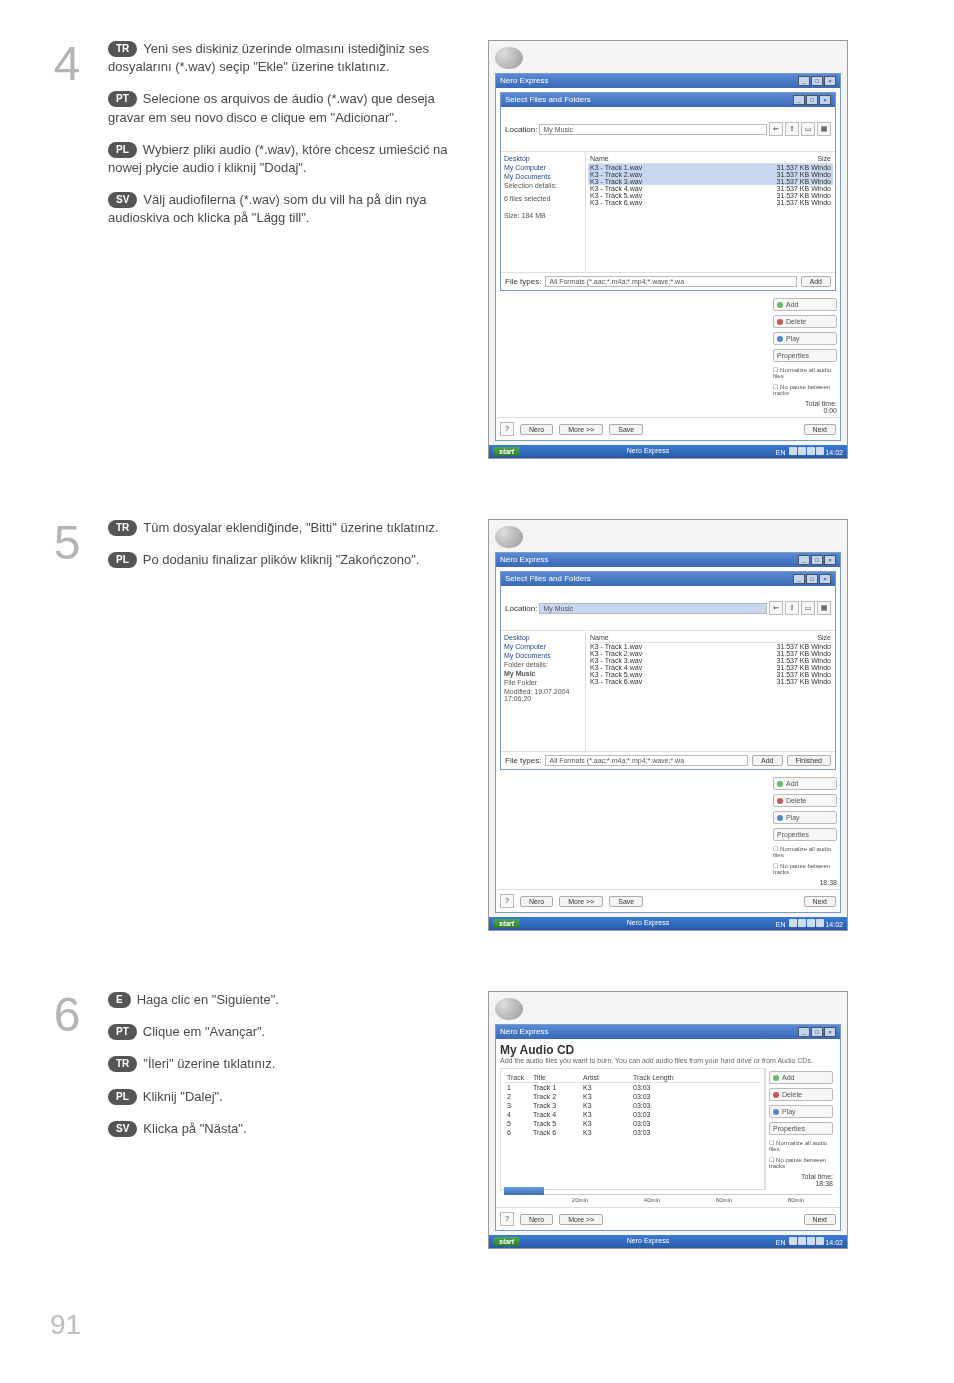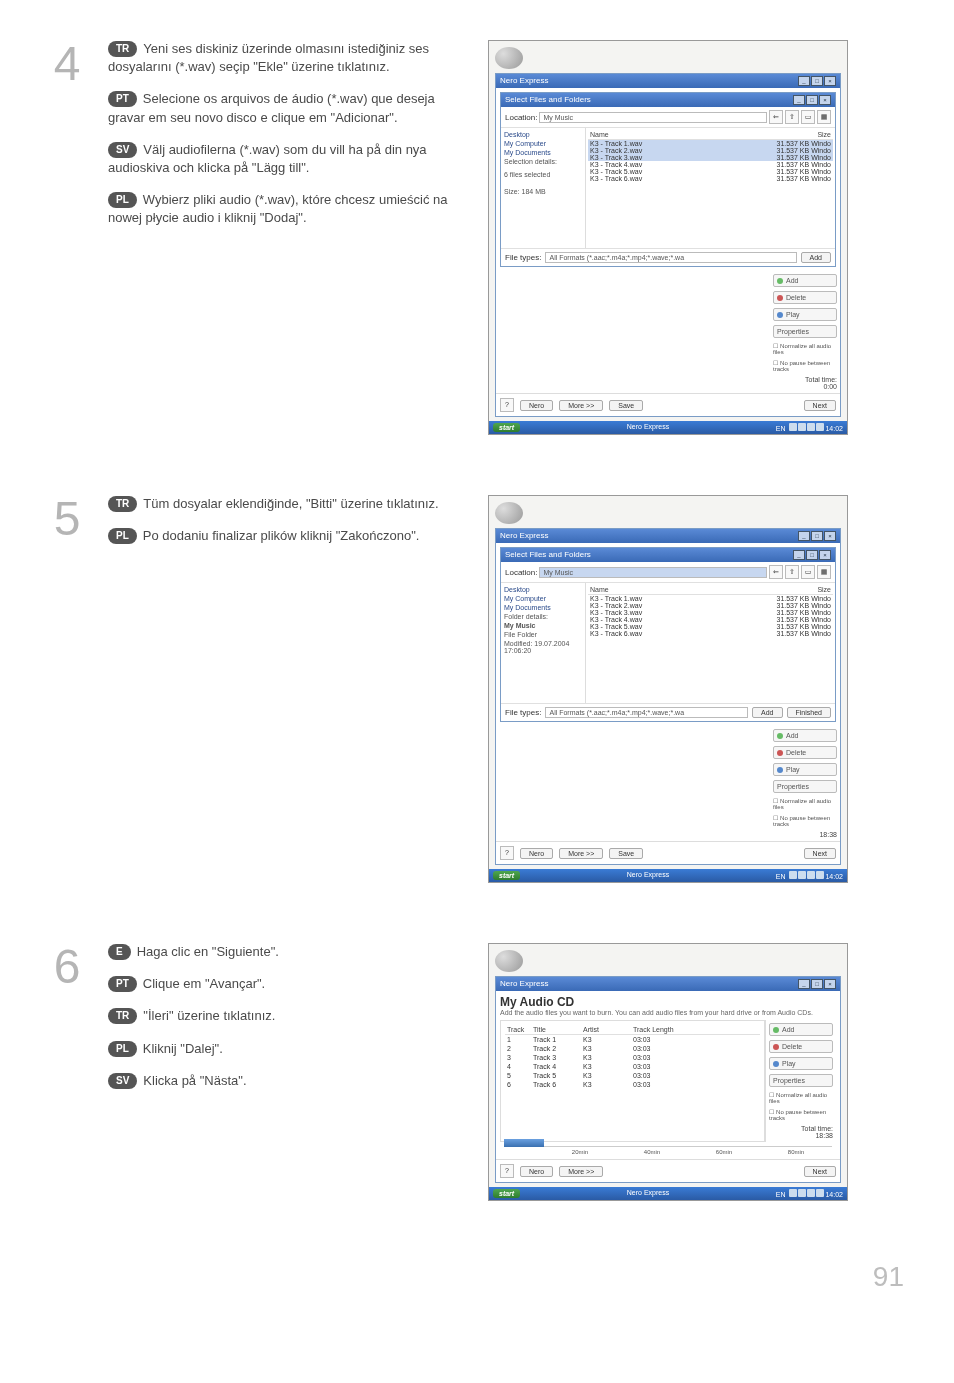--- a/index.html
+++ b/index.html
@@ -93,21 +93,21 @@
     height: 8px;
     background: #c4d4ec;
     margin-left: 1px;
     border: 1px solid #456;
     font-size: 6px;
     text-align: center;
     line-height: 8px;
     color: #234;
   }
   .ss-locrow {
-    padding: 3px 4px;
+    padding: 15px 4px;
     display: flex;
     align-items: center;
     gap: 2px;
     border-bottom: 1px solid #e0e0e0;
   }
   .ss-locinput {
     flex: 1;
     border: 1px solid #bbb;
     background: #fff;
     padding: 1px 3px;
@@ -218,21 +218,21 @@
     background: linear-gradient(#4fa64f, #2e7d2e);
     border-radius: 3px;
     padding: 1px 6px;
     font-style: italic;
     font-weight: bold;
   }
   .ss-tray span {
     display:inline-block; width:8px;height:8px;background:#cde; border-radius:1px; margin-left:1px;
   }
   .page-num {
-    text-align: right;
+    text-align: left;
     font-size: 28px;
     color: #bdbdbd;
     font-weight: 300;
     margin-top: 40px;
   }
   .cd-table {
     padding: 4px;
     font-size: 7px;
   }
   .cd-table-row {
@@ -262,22 +262,22 @@
 </style>
 </head>
 <body>
 
 <div class="step">
   <div class="step-number">4</div>
   <div class="step-body">
     <div class="text-col">
       <div class="lang-block"><span class="lang-pill">TR</span><span>Yeni ses diskiniz üzerinde olmasını istediğiniz ses dosyalarını (*.wav) seçip "Ekle" üzerine tıklatınız.</span></div>
       <div class="lang-block"><span class="lang-pill">PT</span><span>Selecione os arquivos de áudio (*.wav) que deseja gravar em seu novo disco e clique em "Adicionar".</span></div>
+      <div class="lang-block"><span class="lang-pill">PL</span><span>Wybierz pliki audio (*.wav), które chcesz umieścić na nowej płycie audio i kliknij "Dodaj".</span></div>
       <div class="lang-block"><span class="lang-pill">SV</span><span>Välj audiofilerna (*.wav) som du vill ha på din nya audioskiva och klicka på "Lägg till".</span></div>
-      <div class="lang-block"><span class="lang-pill">PL</span><span>Wybierz pliki audio (*.wav), które chcesz umieścić na nowej płycie audio i kliknij "Dodaj".</span></div>
     </div>
     <div class="img-col">
       <div class="screenshot">
         <div class="ss-topbar">
             <div class="ss-brand"></div>
           </div>
         <div class="ss-window">
           <div class="ss-titlebar">
             <span>Nero Express</span>
             <span class="ss-winbtns"><span>_</span><span>□</span><span>×</span></span>

